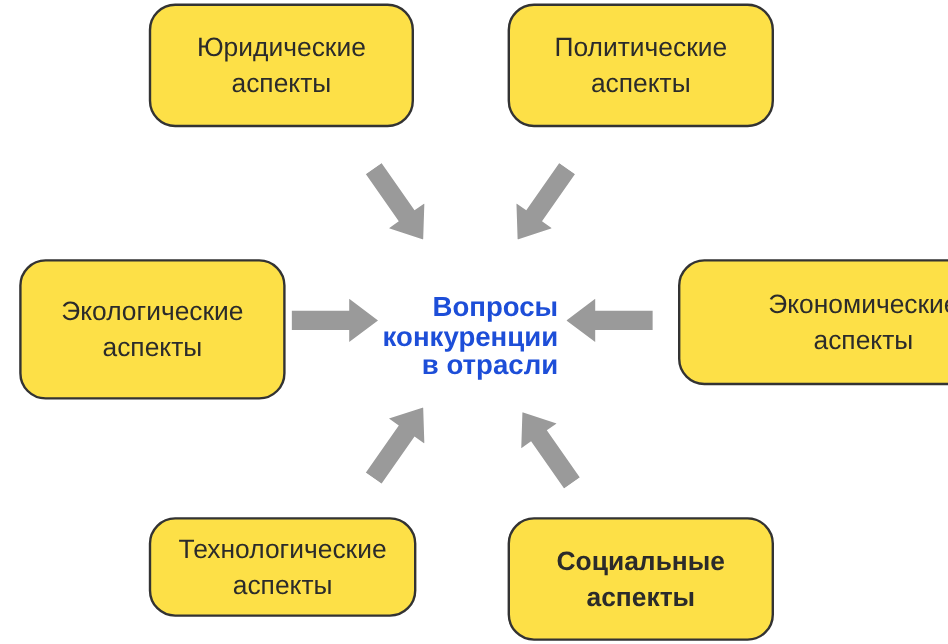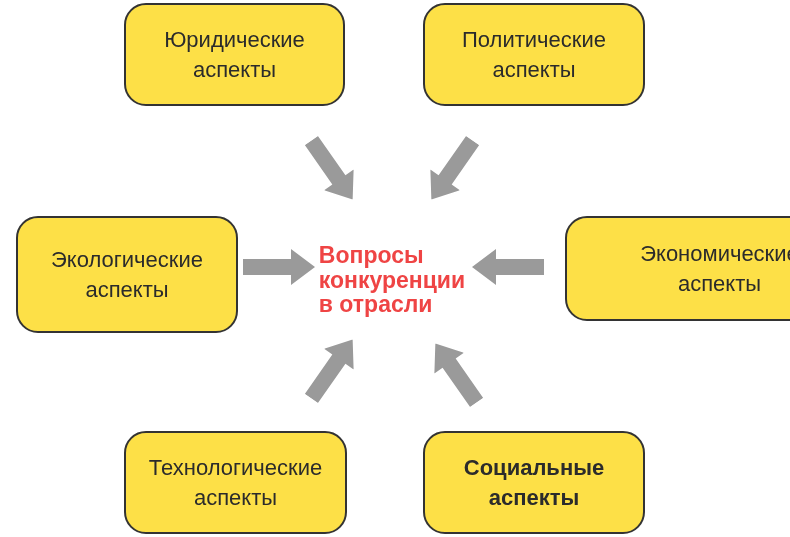--- a/index.html
+++ b/index.html
@@ -34,38 +34,38 @@
   }
   .center-label {
     position: absolute;
     left: 292px;
     top: 232px;
     width: 200px;
     height: 96px;
     display: flex;
     align-items: center;
     justify-content: center;
-    text-align: left;
+    text-align: right;
     font-size: 23px;
     font-weight: bold;
     line-height: 1.06;
-    color: #ef4444;
+    color: #1d4ed8;
     white-space: pre-line;
   }
   .arrow {
     position: absolute;
     width: 72px;
     height: 36px;
   }
   
   .node-tl { left: 124px; top: 3px;   width: 221px; height: 103px; }
   .node-tr { left: 423px; top: 3px;   width: 222px; height: 103px; text-align: center; }
   .node-ml { left: 16px;   top: 216px; width: 222px; height: 117px; }
   .node-mr { left: 565px; top: 216px; width: 264px; height: 105px; padding-left: 45px; }
-  .node-bl { left: 124px; top: 431px; width: 223px; height: 103px; }
+  .node-bl { left: 124px; top: 431px; width: 223px; height: 83px; }
   .node-br { left: 423px; top: 431px; width: 222px; height: 103px; font-weight: bold; }
   
   .arrow-tl { left: 296px; top: 152px; transform: rotate(55deg); }
   .arrow-tr { left: 416px; top: 152px; transform: rotate(125deg); }
   .arrow-l  { left: 243px; top: 249px; transform: rotate(0deg); }
   .arrow-r  { left: 472px; top: 249px; transform: rotate(180deg); }
   .arrow-bl { left: 296px; top: 351px; transform: rotate(-55deg); }
   .arrow-br { left: 420px; top: 355px; transform: rotate(-125deg); }
 </style>
 </head>

